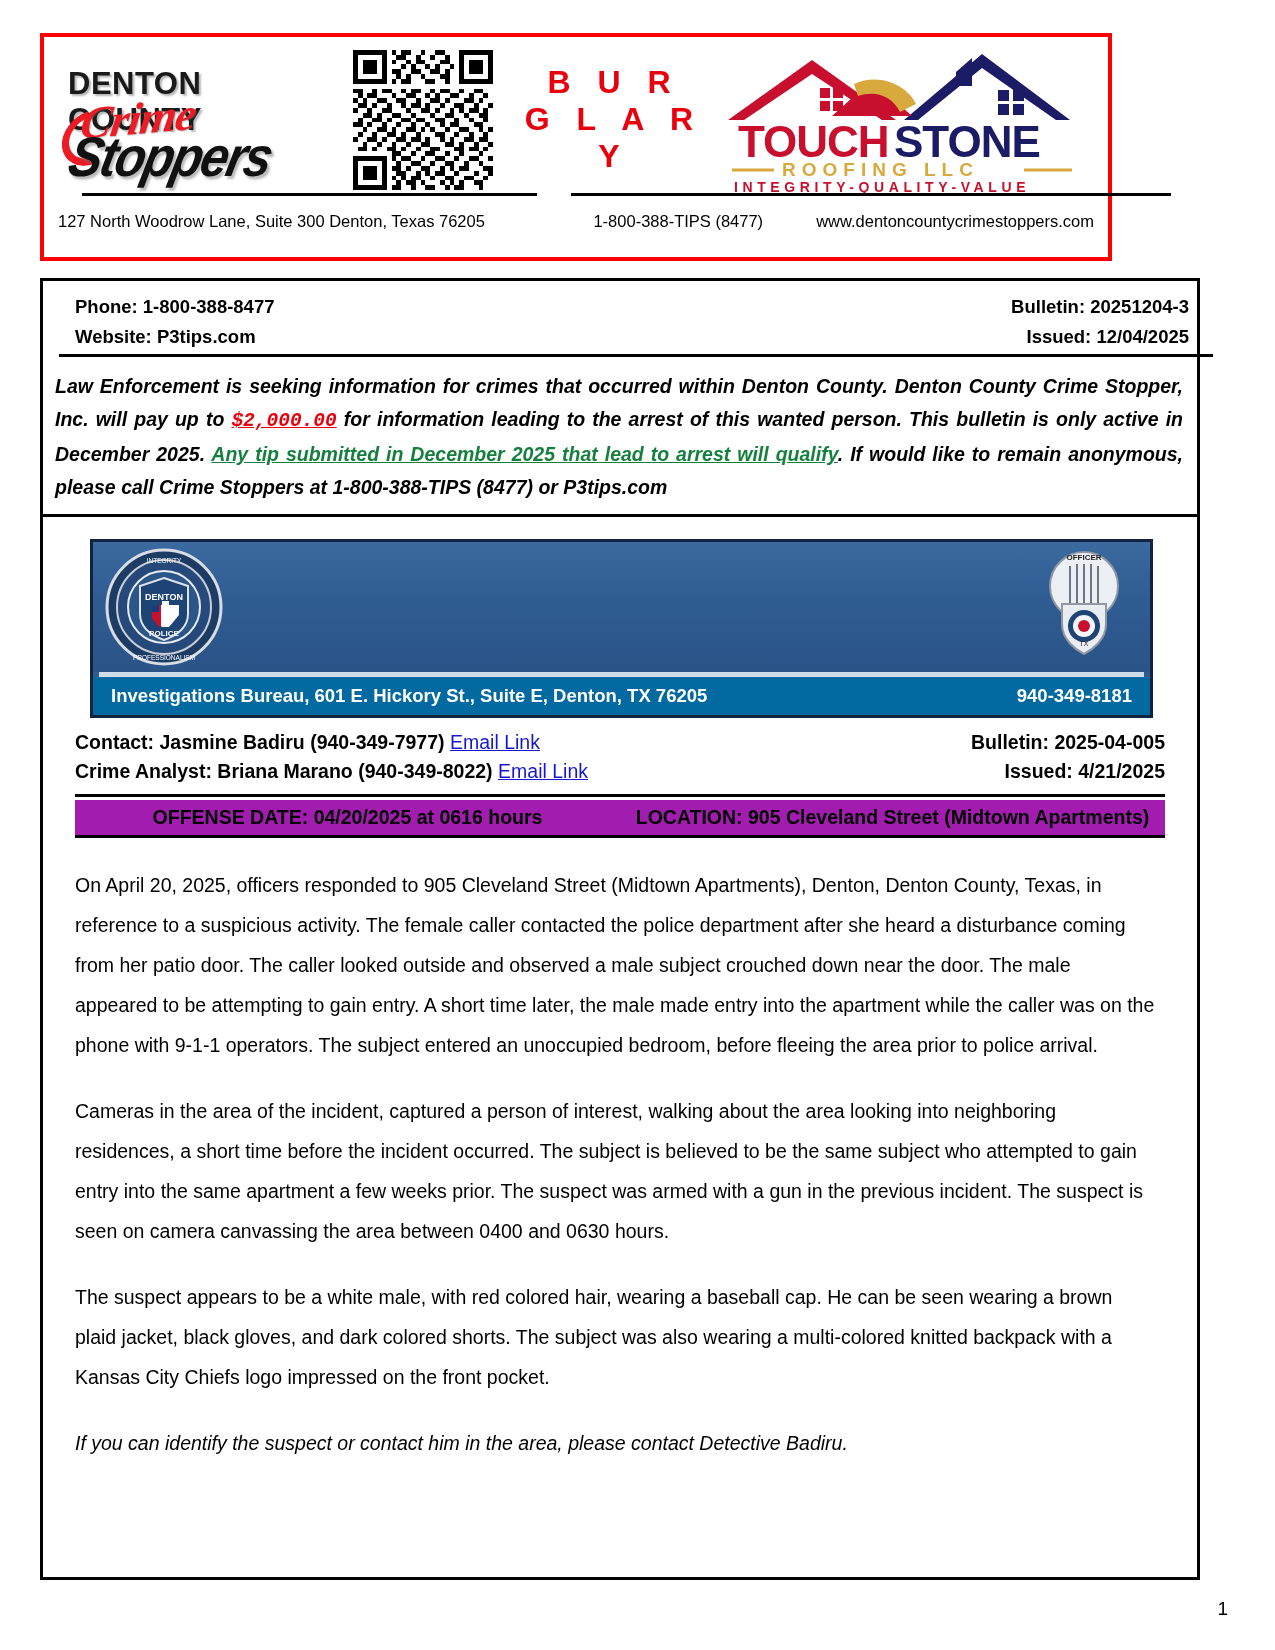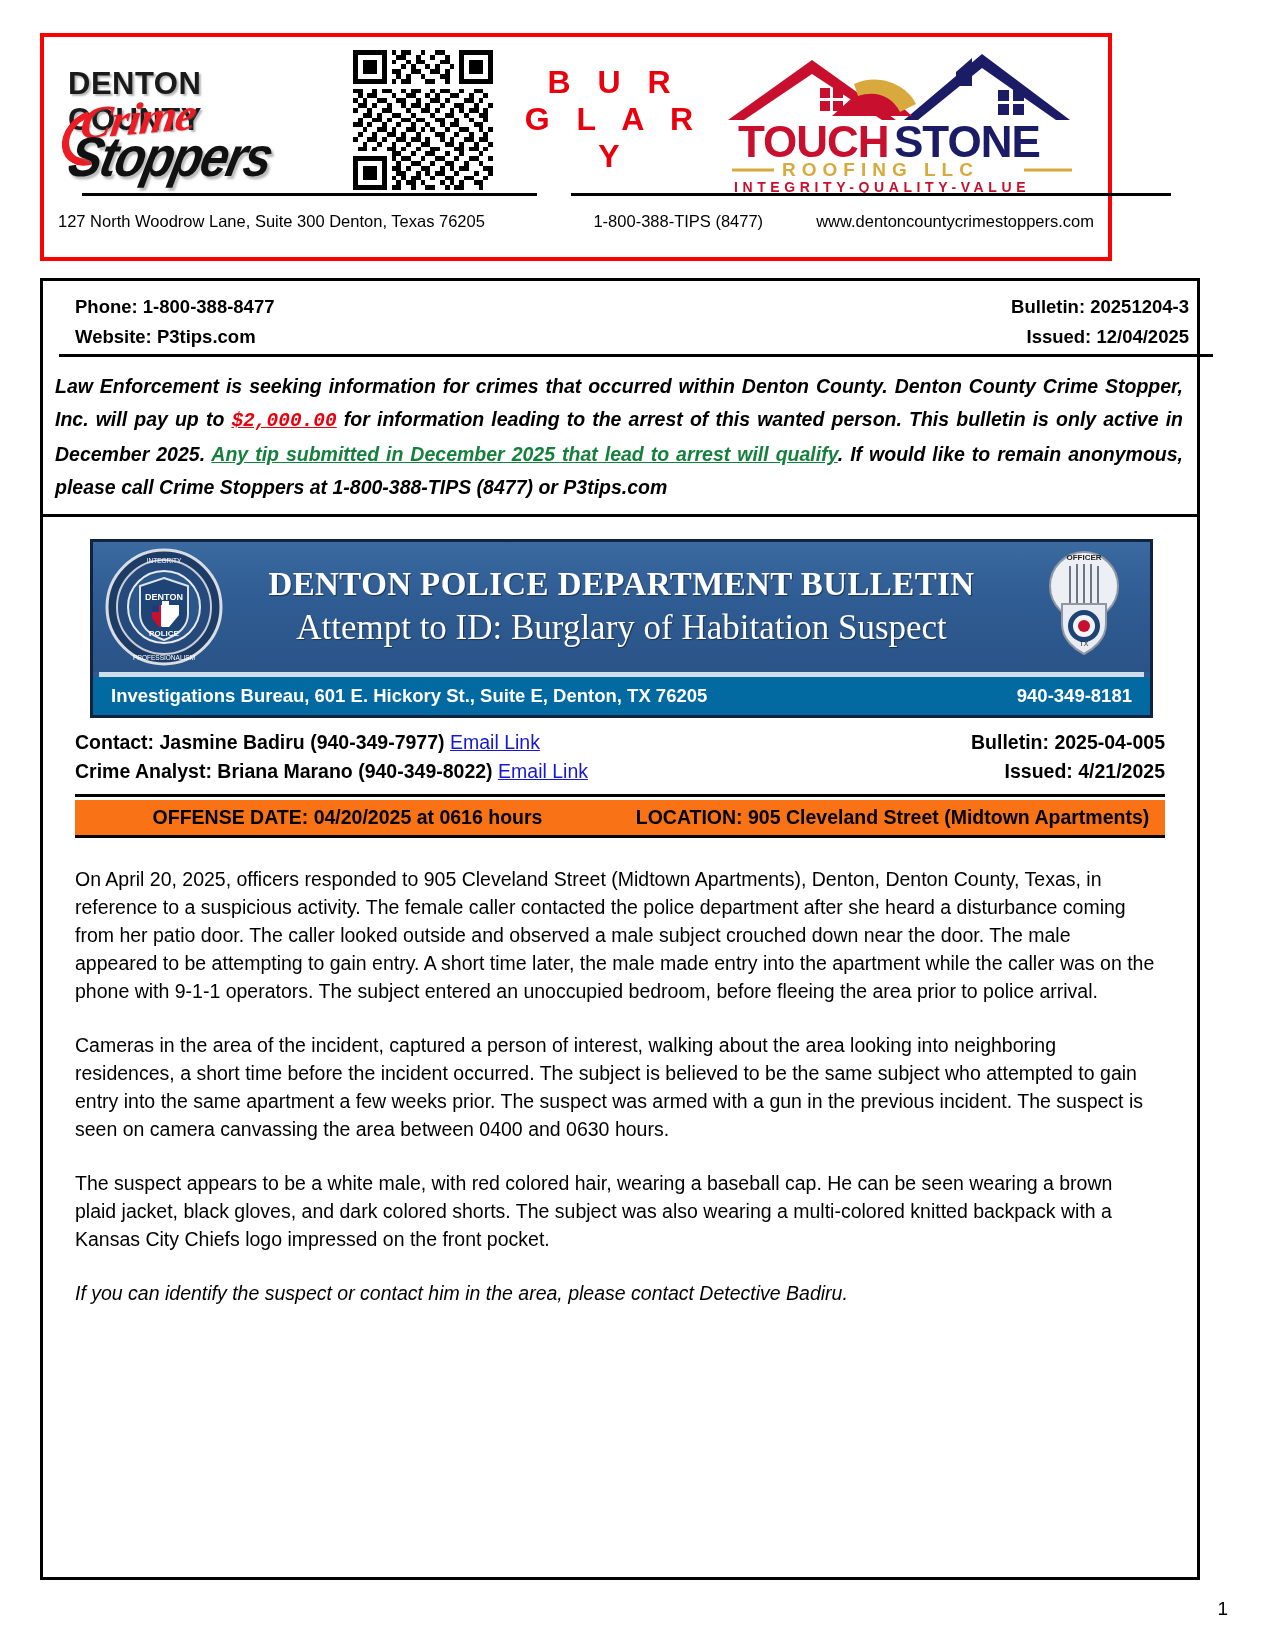--- a/index.html
+++ b/index.html
@@ -302,39 +302,39 @@
     margin-top: 8px;
   }
 
   
   .offense-bar {
     position: absolute;
     left: 75px;
     top: 800px;
     width: 1090px;
     height: 38px;
-    background: #f97316;
+    background: #a21caf;
     border-bottom: 3px solid #000;
     display: flex;
     align-items: center;
     font-size: 19.5px;
     font-weight: bold;
     box-sizing: border-box;
   }
   .offense-bar .od { width: 545px; text-align: center; }
   .offense-bar .ol { flex: 1; text-align: center; }
 
   
   .narrative {
     position: absolute;
     left: 75px;
     top: 865px;
     width: 1080px;
     font-size: 19.5px;
-    line-height: 28px;
+    line-height: 40px;
     text-align: left;
   }
   .narrative p { margin: 0 0 26px 0; }
   .narrative p.italic { font-style: italic; }
 
   
   .page-num {
     position: absolute;
     right: 47px;
     bottom: 30px;
@@ -648,24 +648,20 @@
         <path d="M59 30 L83 38 L83 66 C83 80 70 88 59 92 C48 88 35 80 35 66 L35 38 Z" fill="#1e4375" stroke="#dfe3e8" stroke-width="2"></path>
         <text x="59" y="52" font-family="Liberation Sans, sans-serif" font-size="9" font-weight="bold" fill="#ffffff" text-anchor="middle">DENTON</text>
         <path d="M47 57 h10 v-4 h7 v4 h10 v10 l-10 12 h-7 l-10 -12 z" fill="#ffffff"></path>
         <path d="M47 57 h9 v22 h-2 l-7 -9 z" fill="#c8102e"></path>
         <rect x="47" y="57" width="7" height="7" fill="#1b3b7a"></rect>
         <text x="59" y="88" font-family="Liberation Sans, sans-serif" font-size="8" font-weight="bold" fill="#ffffff" text-anchor="middle">POLICE</text>
         <text x="59" y="15" font-family="Liberation Sans, sans-serif" font-size="6.5" fill="#ffffff" text-anchor="middle">INTEGRITY</text>
         <text x="59" y="112" font-family="Liberation Sans, sans-serif" font-size="6.5" fill="#ffffff" text-anchor="middle">PROFESSIONALISM</text>
       </svg>
 
-      <div class="dpd-titles">
-        <div class="dpd-t1">DENTON POLICE DEPARTMENT BULLETIN</div>
-        <div class="dpd-t2">Attempt to ID: Burglary of Habitation Suspect</div>
-      </div>
 
       <svg class="dpd-badge" viewBox="0 0 104 122">
         <circle cx="52" cy="40" r="34" fill="#eceff3" stroke="#8e97a3" stroke-width="2"></circle>
         <text x="52" y="14" font-family="Liberation Sans, sans-serif" font-size="8" font-weight="bold" fill="#222" text-anchor="middle">OFFICER</text>
         <g stroke="#6d7682" stroke-width="2">
           <line x1="52" y1="18" x2="52" y2="62"></line>
           <line x1="38" y1="20" x2="38" y2="60"></line>
           <line x1="66" y1="20" x2="66" y2="60"></line>
           <line x1="45" y1="18" x2="45" y2="62"></line>
           <line x1="59" y1="18" x2="59" y2="62"></line>

